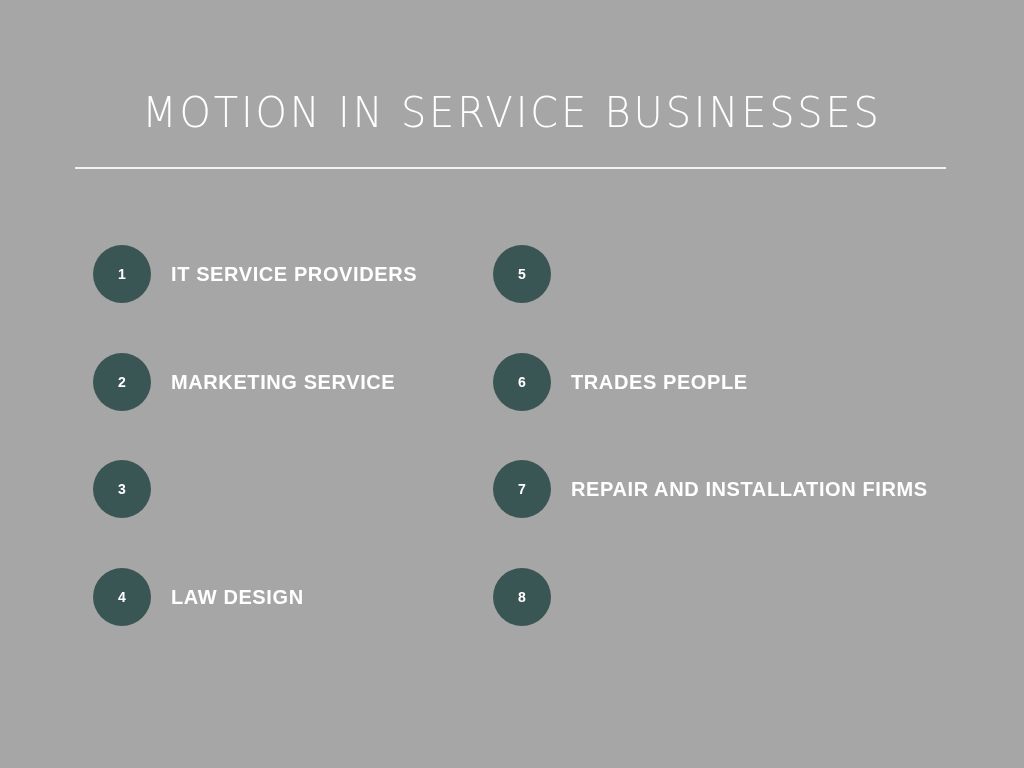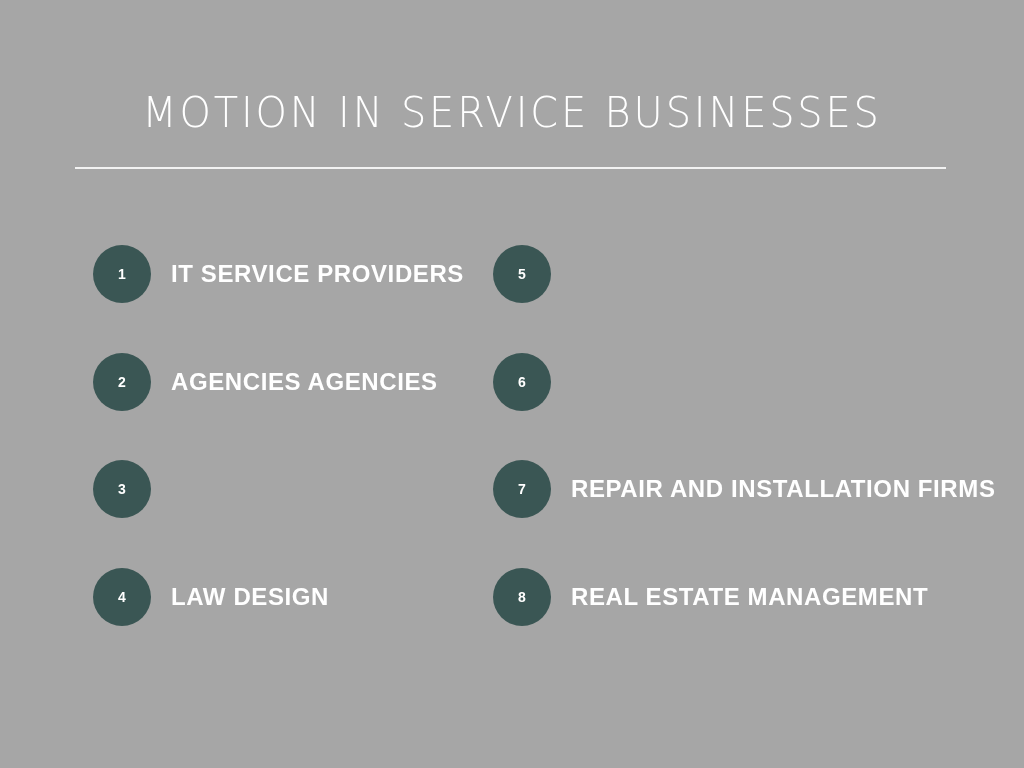--- a/index.html
+++ b/index.html
@@ -1,50 +1,50 @@
 <!DOCTYPE html>
 <html><head>
 <meta charset="utf-8">
 <style>
   html,body{margin:0;padding:0;}
   body{width:1024px;height:768px;background:#a6a6a6;position:relative;overflow:hidden;font-family:"Liberation Sans",sans-serif;}
   .title{position:absolute;left:0;width:1024px;top:88px;text-align:center;color:#fff;font-family:"DejaVu Sans",sans-serif;font-weight:300;font-size:42px;letter-spacing:3px;transform:scaleX(0.95);}
   .rule{position:absolute;left:75px;top:167px;width:871px;height:2px;background:#f2f2f2;}
   .item{position:absolute;height:58px;display:flex;align-items:center;}
   .circle{width:58px;height:58px;border-radius:50%;background:#3a5654;color:#fff;font-weight:bold;font-size:14px;display:flex;align-items:center;justify-content:center;flex-shrink:0;}
-  .label{margin-left:20px;color:#fff;font-weight:bold;font-size:24px;letter-spacing:0.6px;white-space:nowrap;}
+  .label{margin-left:20px;color:#fff;font-weight:bold;font-size:20px;letter-spacing:0.6px;white-space:nowrap;}
 </style>
 </head>
 <body>
 
 <div class="title">MOTION IN SERVICE BUSINESSES</div>
 <div class="rule"></div>
 
 <div class="item" style="left:93px;top:245px;">
   <div class="circle">1</div>
   <div class="label">IT SERVICE PROVIDERS</div>
 </div>
 <div class="item" style="left:93px;top:353px;">
   <div class="circle">2</div>
-  <div class="label">AGENCIES AGENCIES</div>
+  <div class="label">MARKETING SERVICE</div>
 </div>
 <div class="item" style="left:93px;top:460px;">
   <div class="circle">3</div>
 </div>
 <div class="item" style="left:93px;top:568px;">
   <div class="circle">4</div>
   <div class="label">LAW DESIGN</div>
 </div>
 
 <div class="item" style="left:493px;top:245px;">
   <div class="circle">5</div>
 </div>
 <div class="item" style="left:493px;top:353px;">
   <div class="circle">6</div>
+  <div class="label">TRADES PEOPLE</div>
 </div>
 <div class="item" style="left:493px;top:460px;">
   <div class="circle">7</div>
   <div class="label">REPAIR AND INSTALLATION FIRMS</div>
 </div>
 <div class="item" style="left:493px;top:568px;">
   <div class="circle">8</div>
-  <div class="label">REAL ESTATE MANAGEMENT</div>
 </div>
 
 </body></html>

